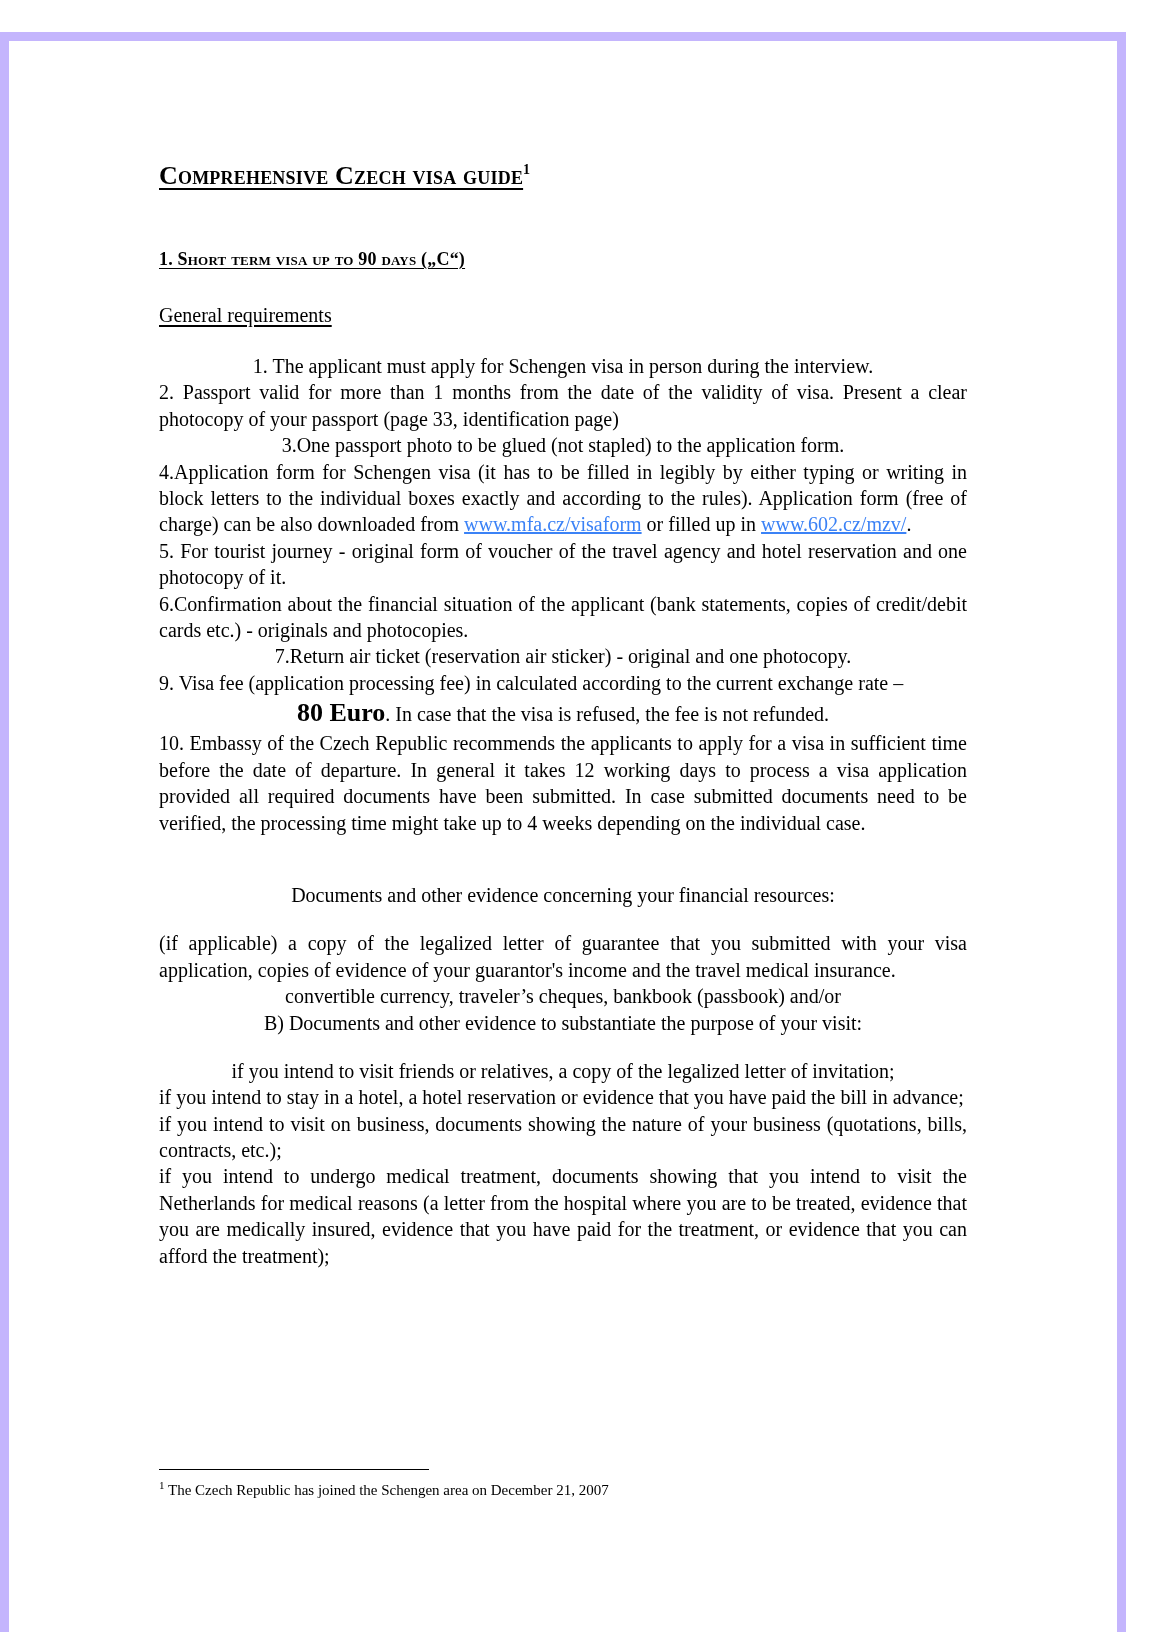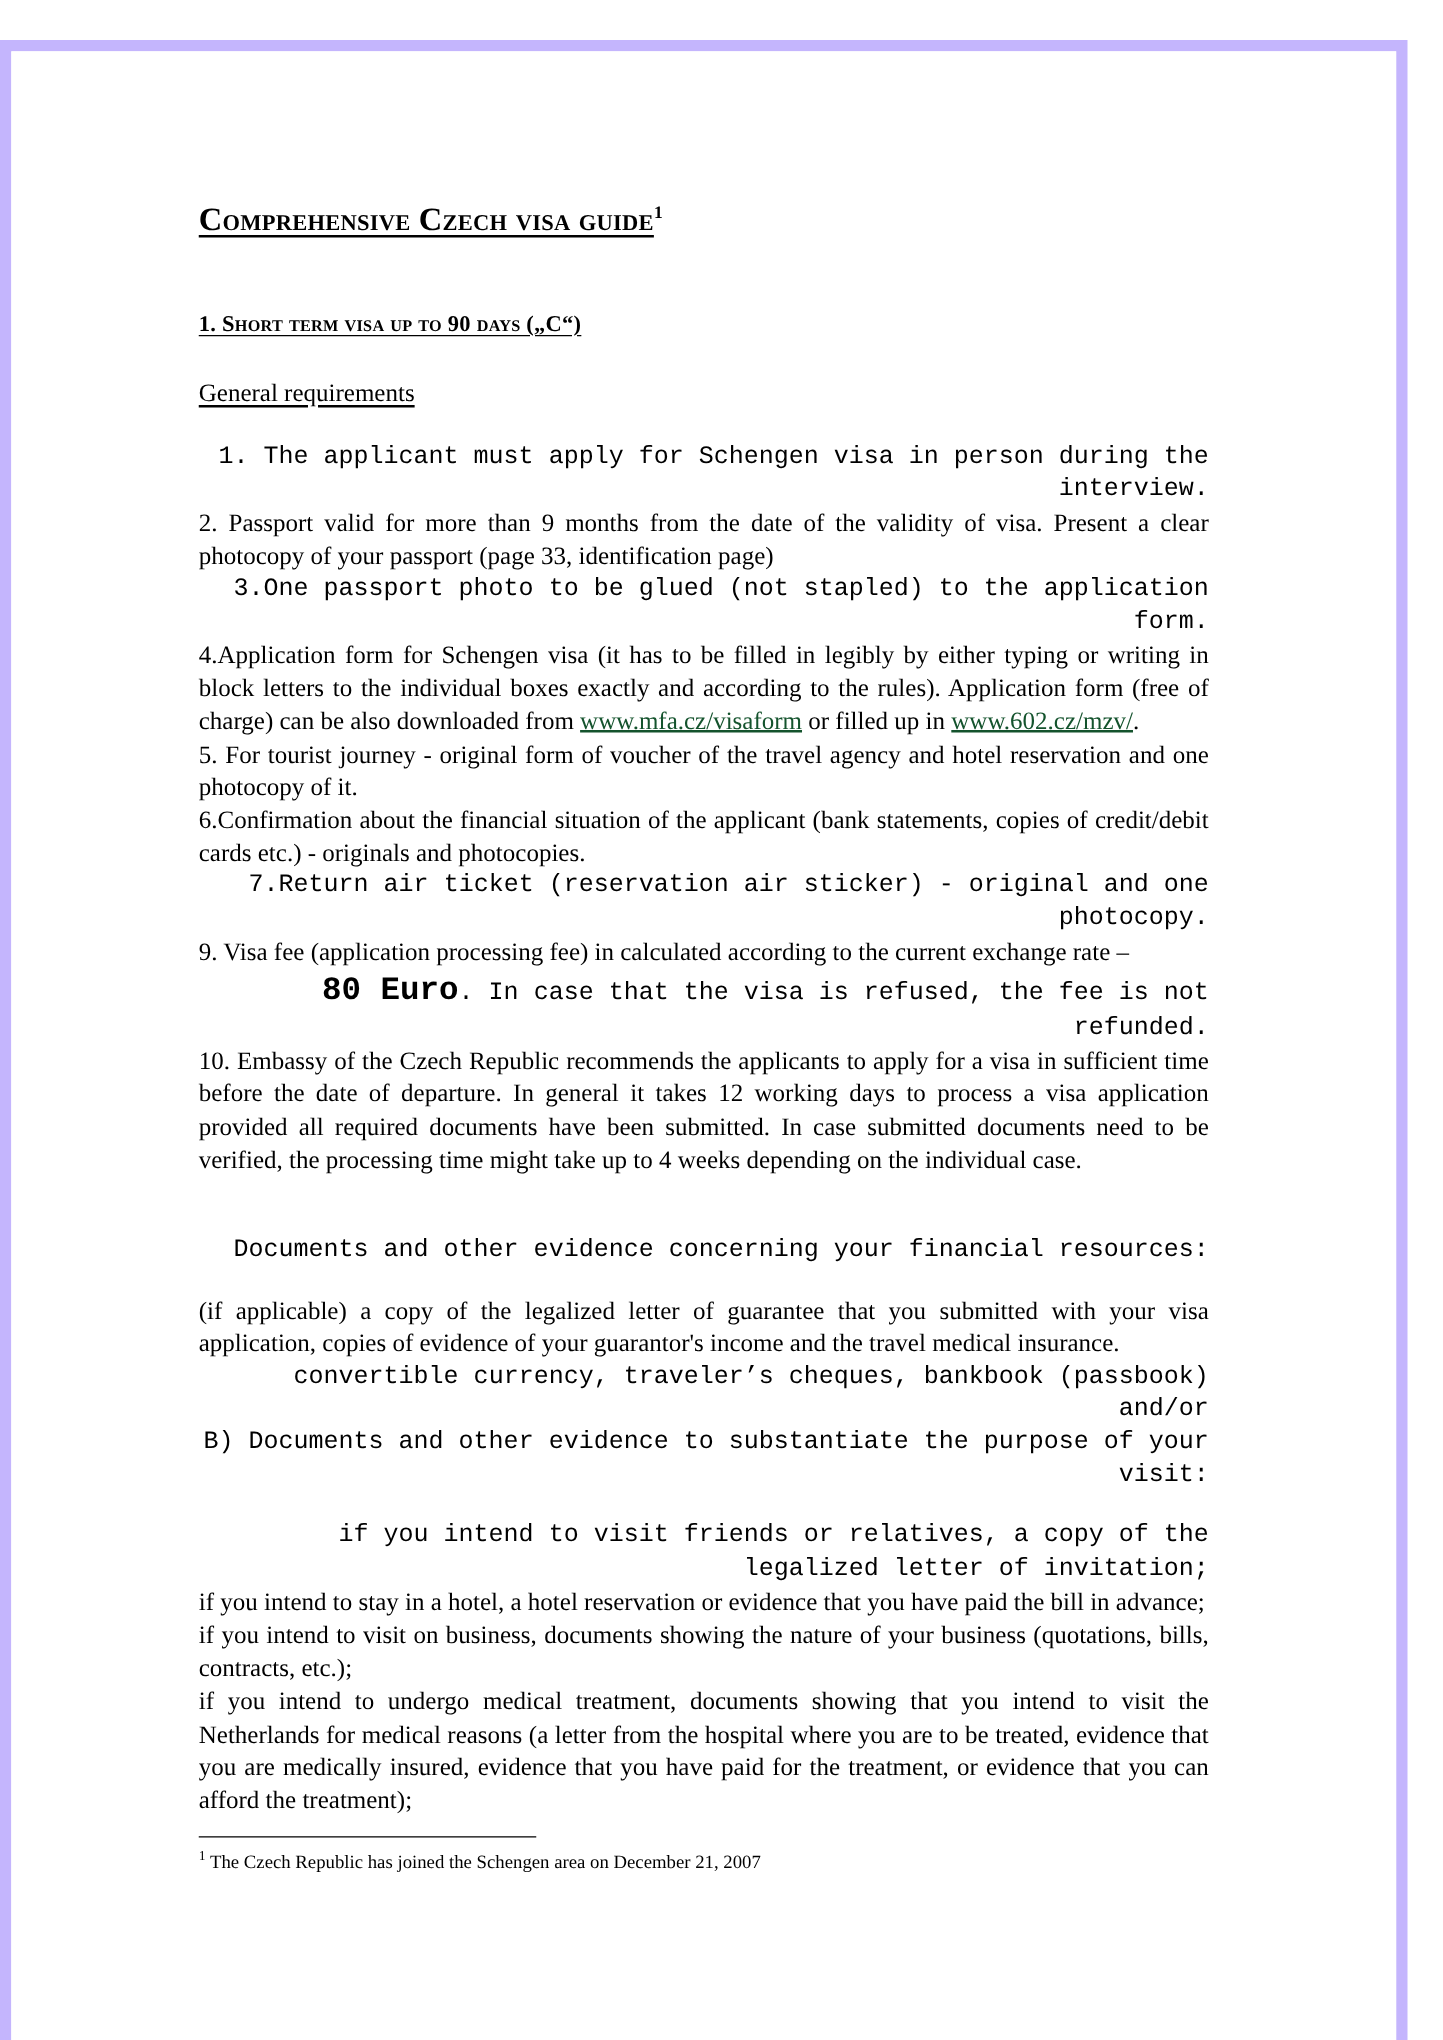--- a/index.html
+++ b/index.html
@@ -64,31 +64,30 @@
     margin-top: 26px;
   }
   p.line {
     font-size: 20px;
     line-height: 1.32;
     margin: 0;
     text-align: justify;
     text-justify: inter-word;
   }
   p.line.nojust {
-    text-align: right;
-    font-family: Liberation Mono, monospace;
+    text-align: center;
   }
   .gap {
     height: 22px;
   }
   .gap-lg {
     height: 46px;
   }
   a.doclink {
-    color: #14532d;
+    color: #3b82f6;
     text-decoration: underline;
   }
   .fee {
     font-size: 26px;
     font-weight: bold;
   }
   .footnote-wrap {
     position: absolute;
     left: 150px;
     right: 150px;
@@ -122,21 +121,21 @@
     <div>
       <div class="section-heading">1. Short term visa up to 90 days („C“)</div>
     </div>
 
     <div>
       <div class="sub-heading">General requirements</div>
     </div>
 
     <div class="body-block">
       <p class="line nojust">1. The applicant must apply for Schengen visa in person during the interview.</p>
-      <p class="line">2. Passport valid for more than 9 months from the date of the validity of visa. Present a clear photocopy of your passport (page 33, identification page)</p>
+      <p class="line">2. Passport valid for more than 1 months from the date of the validity of visa. Present a clear photocopy of your passport (page 33, identification page)</p>
       <p class="line nojust">3.One passport photo to be glued (not stapled) to the application form.</p>
       <p class="line"><span>4.Application form for Schengen visa (it has to be filled in legibly by either typing or writing in block letters to the individual boxes exactly and according to the rules). Application form (free of charge) can be also downloaded from </span><a class="doclink" href="#">www.mfa.cz/visaform</a><span> or filled up in </span><a class="doclink" href="#">www.602.cz/mzv/</a><span>.</span></p>
       <p class="line">5. For tourist journey - original form of voucher of the travel agency and hotel reservation and one photocopy of it.</p>
       <p class="line">6.Confirmation about the financial situation of the applicant (bank statements, copies of credit/debit cards etc.) - originals and photocopies.</p>
       <p class="line nojust">7.Return air ticket (reservation air sticker) - original and one photocopy.</p>
       <p class="line"><span>9. Visa fee (application processing fee) in calculated according to the current exchange rate – </span></p>
       <p class="line nojust"><span class="fee">80 Euro</span><span>. In case that the visa is refused, the fee is not refunded.</span></p>
       <p class="line">10. Embassy of the Czech Republic recommends the applicants to apply for a visa in sufficient time before the date of departure. In general it takes 12 working days to process a visa application provided all required documents have been submitted. In case submitted documents need to be verified, the processing time might take up to 4 weeks depending on the individual case.</p>
     </div>
 

